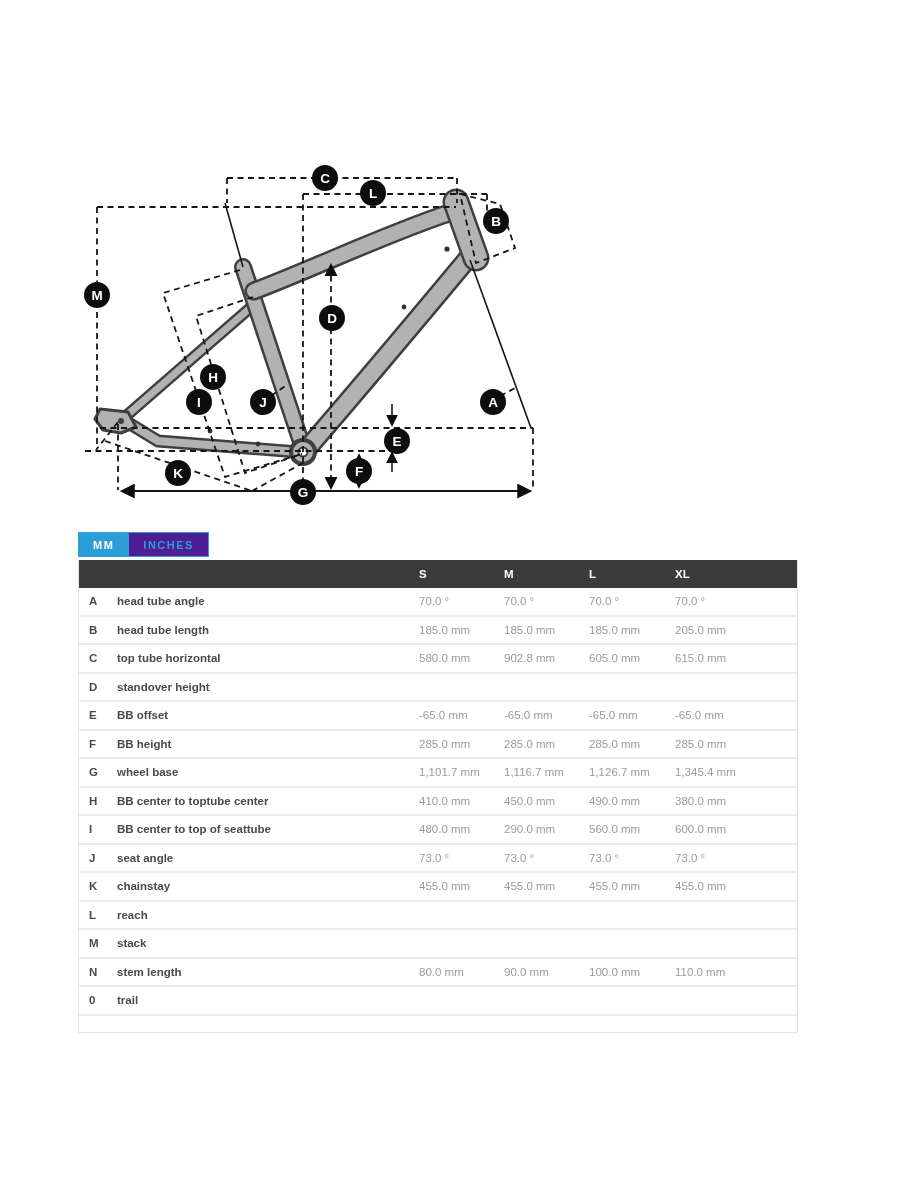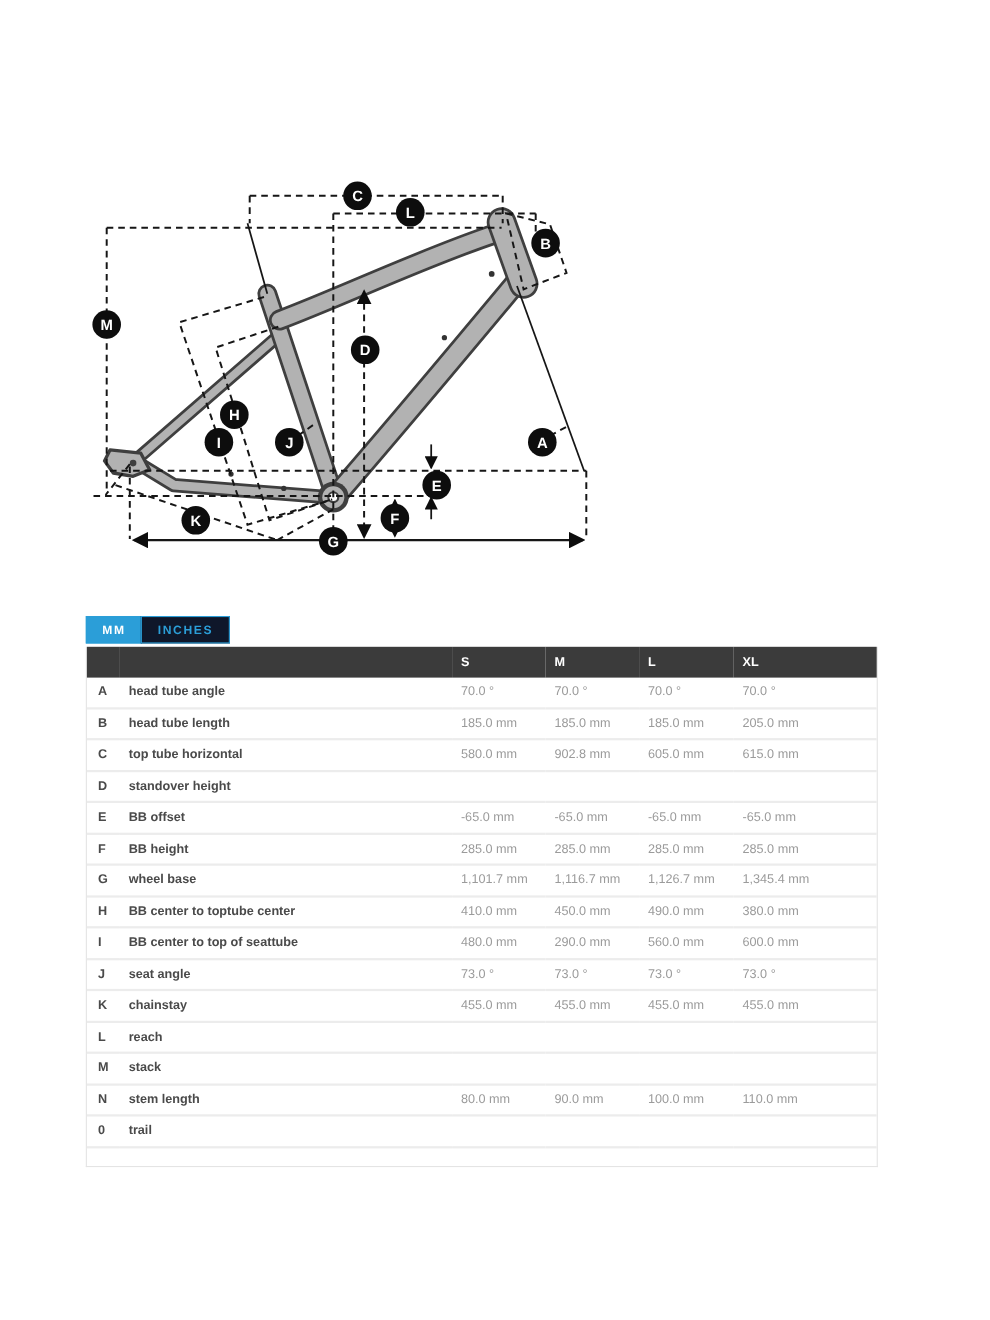--- a/index.html
+++ b/index.html
@@ -2,27 +2,27 @@
 <html><head>
 <meta charset="utf-8">
 <style>
   html,body{margin:0;padding:0;}
   body{
     width:900px;height:1200px;position:relative;background:#ffffff;
     font-family:"Liberation Sans",sans-serif;overflow:hidden;
   }
   svg.diagram{position:absolute;left:0;top:0;}
 
-  .geo-section{position:absolute;left:78px;top:560px;width:720px;}
+  .geo-section{position:absolute;left:78px;top:532px;width:720px;}
 
   .tabs{display:flex;height:25px;margin-bottom:3px;}
   .tab{
     display:flex;align-items:center;justify-content:center;
     padding:0 14px;font-size:11px;font-weight:bold;letter-spacing:1.5px;
-    border:1px solid #2b9ed8;background:#0f172a;color:#2b9ed8;
+    border:1px solid #2b9ed8;background:#4c1d95;color:#2b9ed8;
     font-family:inherit;cursor:pointer;box-sizing:border-box;height:25px;
   }
   .tab.active{background:#2b9ed8;color:#ffffff;}
   .tab + .tab{margin-left:-1px;}
 
   .table-wrap{border:1px solid #e4e4e4;border-top:none;padding-bottom:16px;background:#fff;}
   table.geo{width:100%;border-collapse:collapse;table-layout:fixed;}
   table.geo thead th{
     background:#3b3b3b;color:#ffffff;font-size:11.5px;font-weight:bold;
     text-align:left;height:28px;padding:0 0 0 8px;

